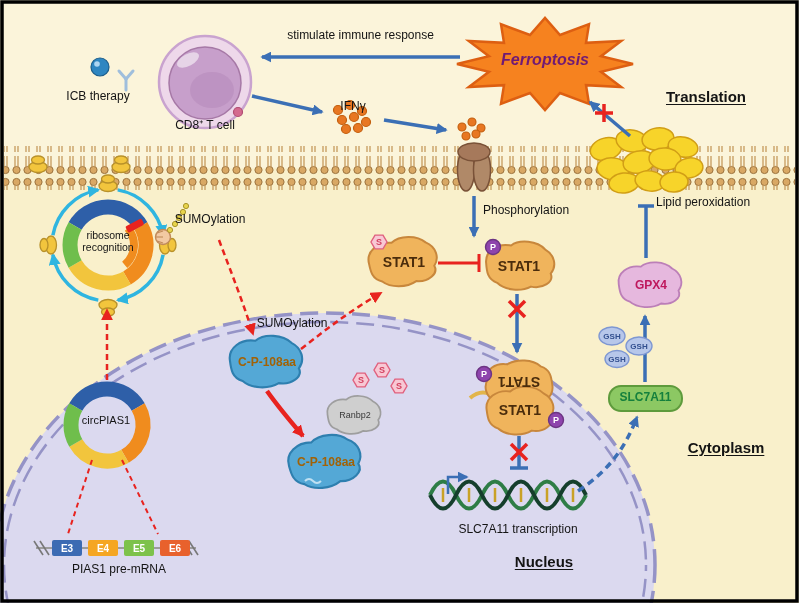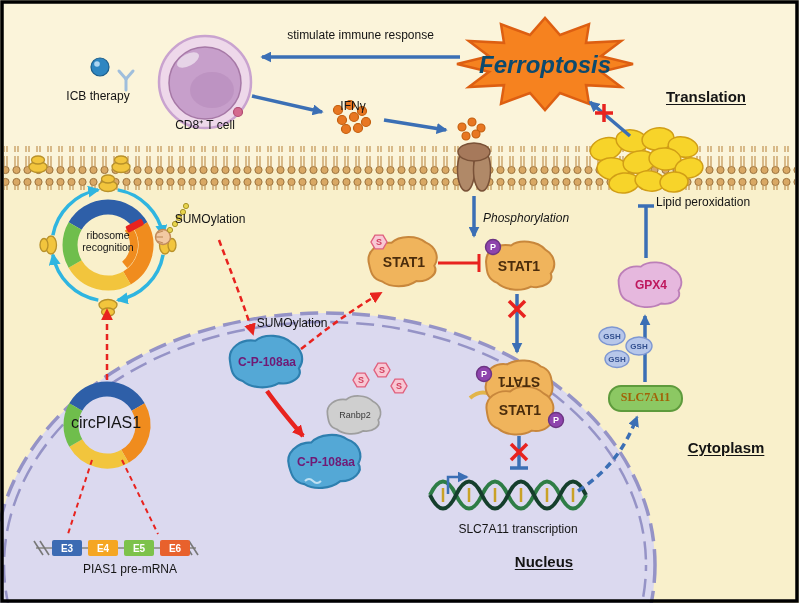--- a/index.html
+++ b/index.html
@@ -6,27 +6,27 @@
   #stage{position:relative;width:799px;height:603px;background:#FBF4DA;overflow:hidden;
          font-family:"Liberation Sans",sans-serif;}
   #art{position:absolute;left:0;top:0;font-family:"Liberation Sans",sans-serif;}
   .lbl{position:absolute;color:#141414;font-size:12px;line-height:1.14;text-align:center;
        white-space:nowrap;pointer-events:none;}
   .wrap{white-space:normal;}
   .left{text-align:left;}
   .bold{font-weight:bold;}
   .region{font-size:15px;font-weight:bold;text-decoration:underline;text-underline-offset:2px;}
   .onblob{font-weight:bold;font-size:14px;color:#4a2c0c;}
-  .white{color:#701a75;}
-  .ferro{font-size:24px;font-weight:bold;font-style:italic;color:#0c4a6e;}
+  .white{color:#a16207;}
+  .ferro{font-size:16px;font-weight:bold;font-style:italic;color:#701a75;}
   .flip{transform:rotate(180deg);}
   .tiny{font-size:9px;color:#3a3a3a;}
-  .small11{font-size:16px;}
+  .small11{font-size:11px;}
   .gpx{color:#be185d;}
-  .slc{color:#a16207;font-family:Liberation Serif, serif;}
+  .slc{color:#15803d;}
 </style>
 </head>
 <body>
 
 <div id="stage">
 
 <svg id="art" width="799" height="603" viewBox="0 0 799 603">
   <defs>
     <marker id="mb" viewBox="0 0 10 10" refX="8.5" refY="5" markerWidth="11" markerHeight="11" markerUnits="userSpaceOnUse" orient="auto">
           <path d="M0,0 L10,5 L0,10 Z" fill="#3B6FB5"></path>
@@ -297,33 +297,33 @@
 
   <rect x="2" y="2" width="795" height="599" fill="none" stroke="#000000" stroke-width="3.5"></rect>
 </svg>
 
 <div class="lbl" style="left:55px;top:90px;width:86px;">ICB therapy</div>
 <div class="lbl" style="left:158px;top:119px;width:94px;">CD8⁺ T cell</div>
 <div class="lbl" style="left:258px;top:29px;width:205px;">stimulate immune response</div>
 <div class="lbl ferro" style="left:462px;top:51px;width:166px;">Ferroptosis</div>
 <div class="lbl region" style="left:650px;top:88px;width:112px;">Translation</div>
 <div class="lbl" style="left:325px;top:87px;width:56px;margin-top:13px;">IFNγ</div>
-<div class="lbl left" style="left:483px;top:212px;width:110px;font-style:italic;">Phosphorylation</div>
+<div class="lbl left" style="left:483px;top:204px;width:110px;">Phosphorylation</div>
 <div class="lbl left" style="left:656px;top:196px;width:130px;">Lipid peroxidation</div>
 <div class="lbl wrap" style="left:66px;top:230px;width:84px;font-size:10.5px;">ribosome recognition</div>
 <div class="lbl" style="left:174px;top:213px;width:72px;">SUMOylation</div>
 <div class="lbl" style="left:246px;top:317px;width:92px;">SUMOylation</div>
 <div class="lbl onblob" style="left:375px;top:255px;width:58px;">STAT1</div>
 <div class="lbl onblob" style="left:490px;top:259px;width:58px;">STAT1</div>
 <div class="lbl onblob flip" style="left:490px;top:373px;width:58px;">STAT1</div>
 <div class="lbl onblob" style="left:491px;top:403px;width:58px;">STAT1</div>
 <div class="lbl bold white" style="left:228px;top:356px;width:78px;">C-P-108aa</div>
 <div class="lbl bold white" style="left:287px;top:456px;width:78px;">C-P-108aa</div>
 <div class="lbl tiny" style="left:329px;top:410px;width:52px;">Ranbp2</div>
 <div class="lbl bold gpx" style="left:622px;top:279px;width:58px;">GPX4</div>
 <div class="lbl bold slc" style="left:609px;top:391px;width:73px;">SLC7A11</div>
 <div class="lbl region" style="left:676px;top:439px;width:100px;">Cytoplasm</div>
 <div class="lbl small11" style="left:58px;top:414px;width:96px;">circPIAS1</div>
-<div class="lbl" style="left:58px;top:563px;width:144px;">PIAS1 pre-mRNA</div>
+<div class="lbl" style="left:47px;top:563px;width:144px;">PIAS1 pre-mRNA</div>
 <div class="lbl" style="left:436px;top:523px;width:164px;">SLC7A11 transcription</div>
 <div class="lbl region" style="left:502px;top:553px;width:84px;">Nucleus</div>
 
 </div>
 
 </body></html>

